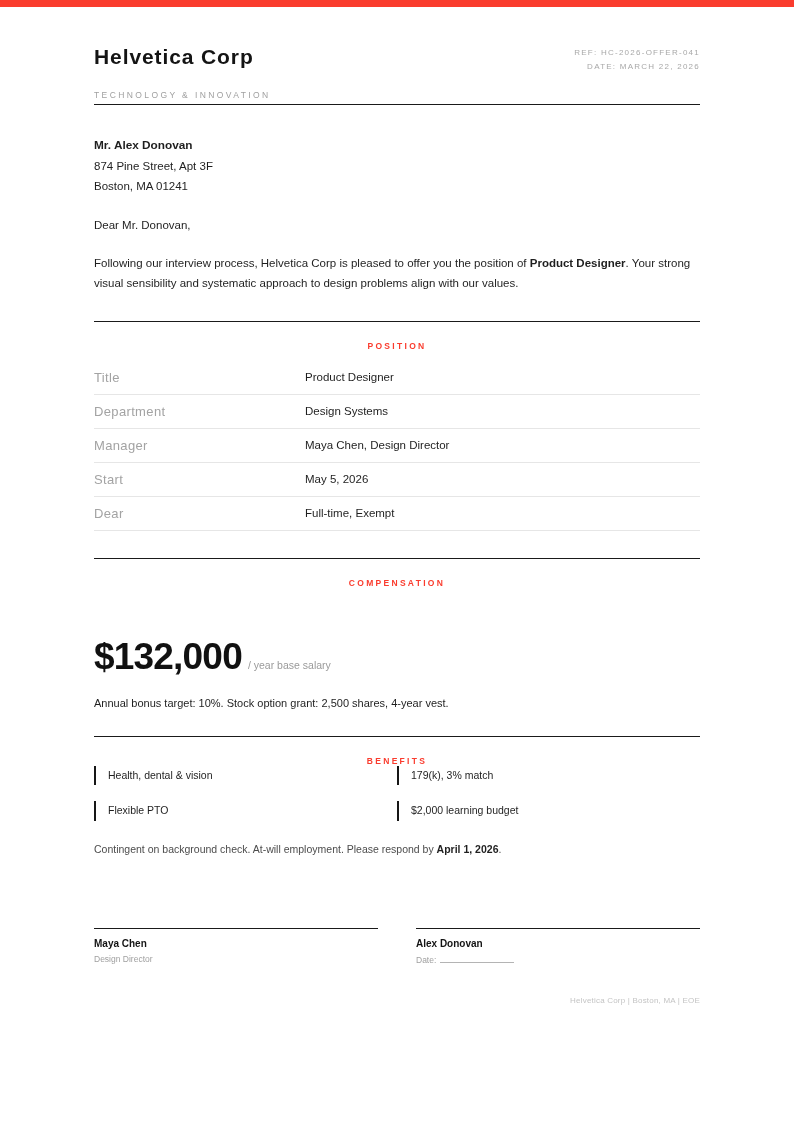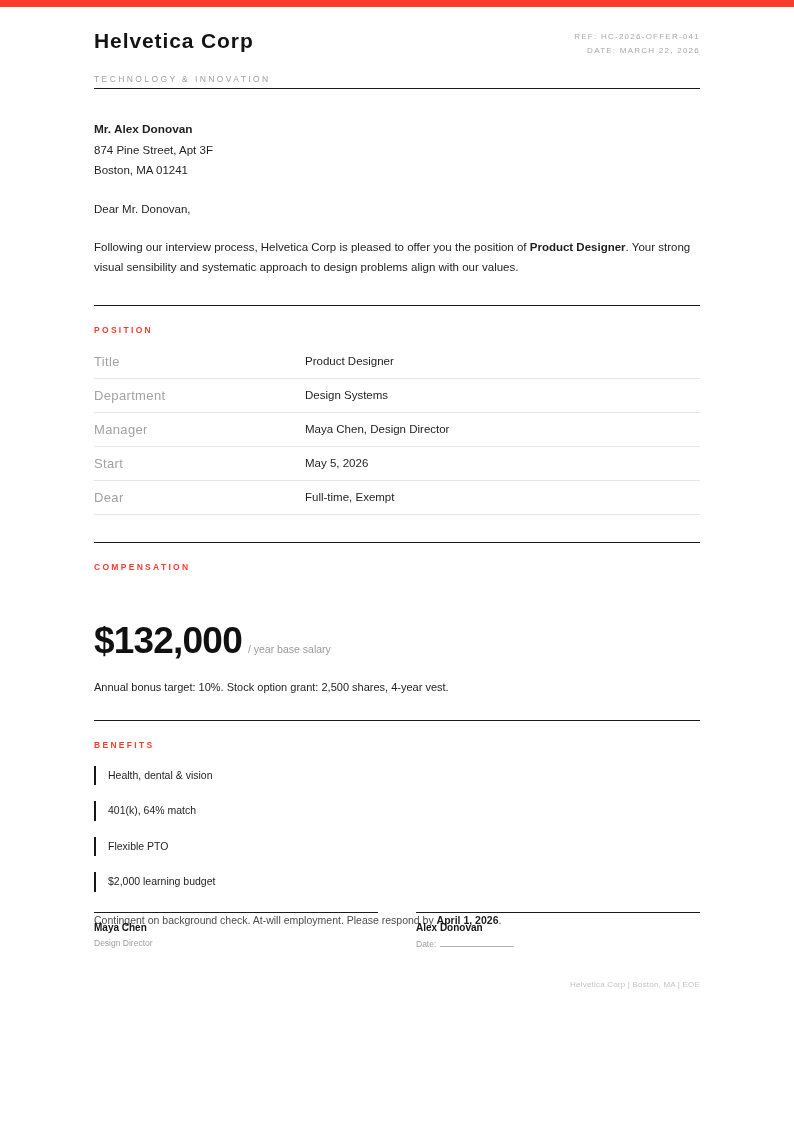--- a/index.html
+++ b/index.html
@@ -22,21 +22,21 @@
     position: absolute;
     top: 0; left: 0;
     width: 794px;
     height: 7px;
     background: #fa3c2e;
   }
 
   
   .page {
     position: absolute;
-    top: 0; left: 94px;
+    top: 16px; left: 94px;
     width: 606px;
     height: 786px;
   }
 
   
   .header {
     position: relative;
     padding-top: 29px;
     height: 72px;
   }
@@ -99,20 +99,21 @@
 
   .rule-section { margin-top: 27px; }
 
   
   .section-title {
     margin-top: 19px;
     font-size: 8.5px;
     font-weight: bold;
     letter-spacing: 2.3px;
     color: #fa3c2e;
+    text-align: center;
   }
 
   
   .spec-table {
     margin-top: 10px;
     width: 100%;
     border-collapse: collapse;
   }
   .spec-table td {
     border-bottom: 1px solid #e6e6e6;
@@ -150,23 +151,22 @@
     color: #9a9a9a;
   }
   .comp-note {
     margin-top: 22px;
     font-size: 11px;
     color: #1f1f1f;
   }
 
   
   .benefits-grid {
-    margin-top: 16px;
     display: grid;
-    grid-template-columns: 1fr;
+    grid-template-columns: 1fr 1fr;
     grid-column-gap: 0px;
     grid-row-gap: 16px;
   }
   .benefit {
     border-left: 2.2px solid #171717;
     padding-left: 12px;
     font-size: 10.5px;
     color: #1f1f1f;
     line-height: 1.85;
   }
@@ -293,21 +293,21 @@
   </div>
 
   <div class="comp-note">Annual bonus target: 10%. Stock option grant: 2,500 shares, 4-year vest.</div>
 
   <hr class="rule-strong rule-section">
 
   <div class="section-title">BENEFITS</div>
 
   <div class="benefits-grid">
     <div class="benefit">Health, dental &amp; vision</div>
-    <div class="benefit">401(k), 64% match</div>
+    <div class="benefit">179(k), 3% match</div>
     <div class="benefit">Flexible PTO</div>
     <div class="benefit">$2,000 learning budget</div>
   </div>
 
   <p class="contingent"><span>Contingent on background check. At-will employment. Please respond by </span><b>April 1, 2026</b><span>.</span></p>
 
   <div class="signatures">
     <div class="sig-block">
       <div class="sig-line"></div>
       <div class="sig-name">Maya Chen</div>

